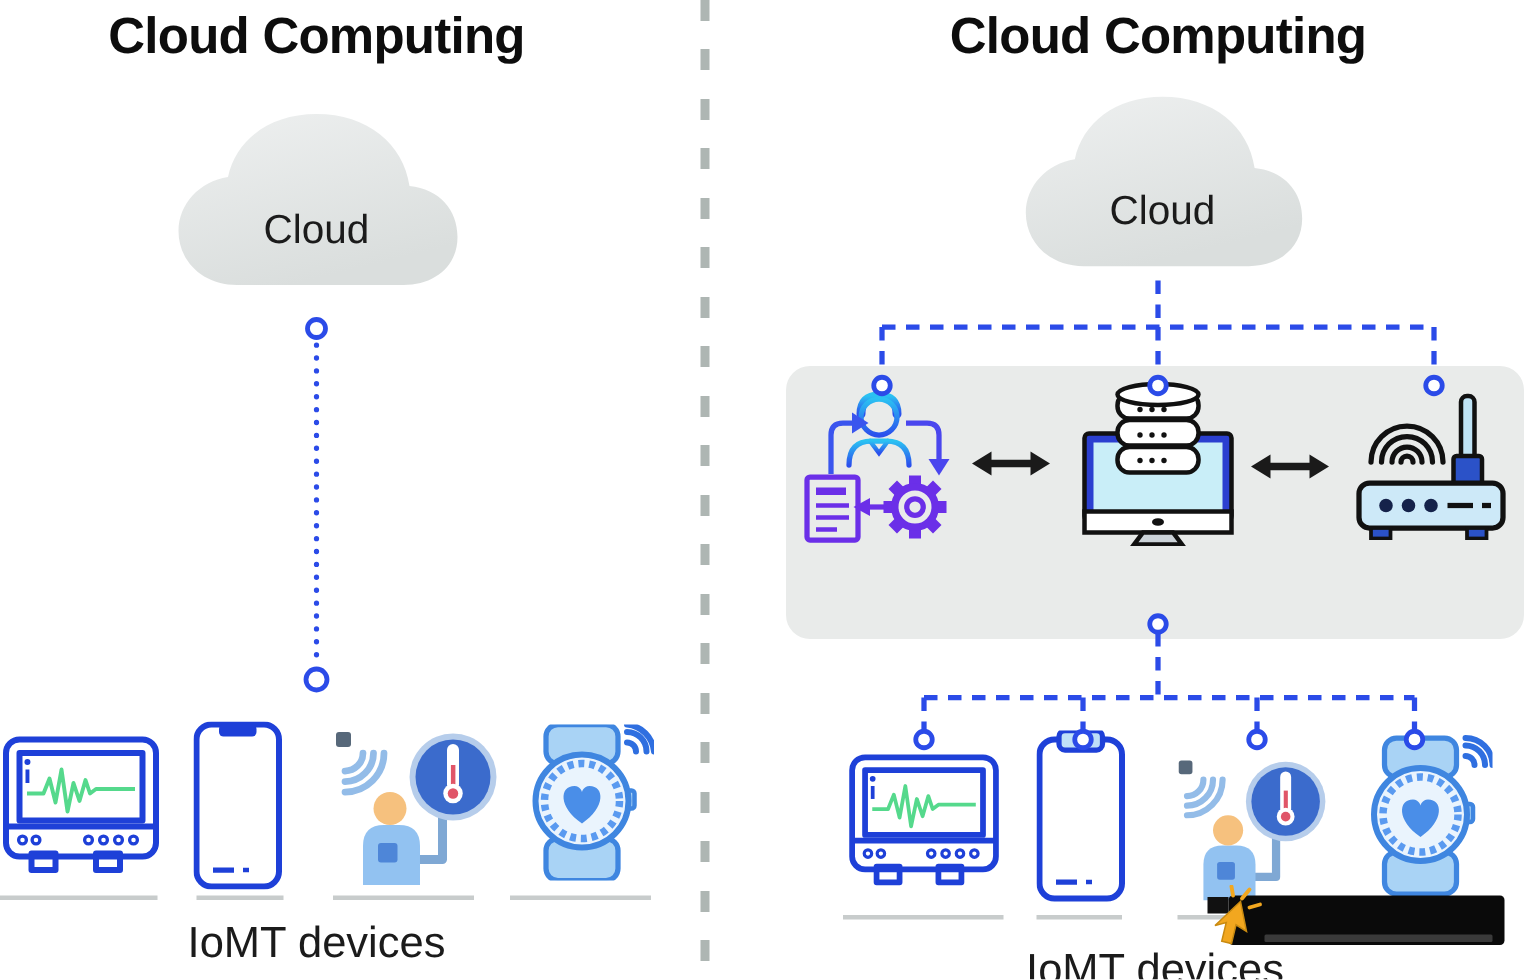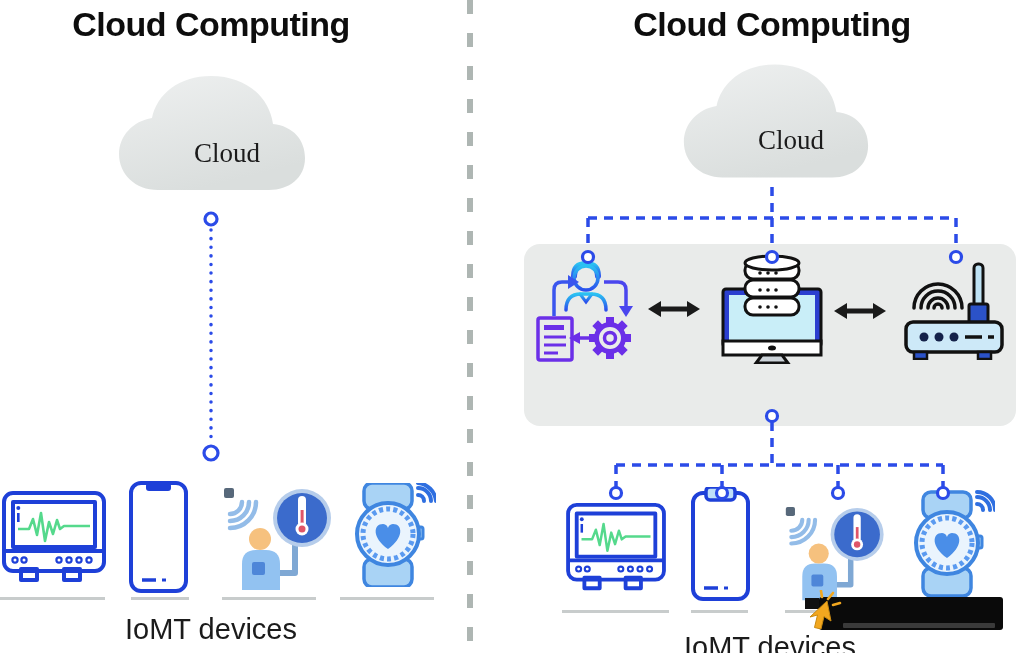--- a/index.html
+++ b/index.html
@@ -12,22 +12,22 @@
     --slate:#57687a; --watermark-orange:#f2a71f; --watermark-bg:#0a0a0a;
     --underline-gray:#c8cccc; --screen-cyan:#c9eef8;
   }
   html,body{margin:0;padding:0;}
   .canvas{position:relative;width:1024px;height:653px;background:#ffffff;
     overflow:hidden;font-family:"Liberation Sans",sans-serif;}
   .abs{position:absolute;}
   .panel-title{position:absolute;top:5px;font-weight:bold;font-size:34px;
     color:#0d0d0d;text-align:center;letter-spacing:-0.5px;}
   .cloud-wrap{position:absolute;}
-  .cloud-label{position:absolute;top:72px;left:16px;width:100%;text-align:center;
-    font-size:27px;color:#1b1b1b;font-family:Liberation Serif, serif;}
+  .cloud-label{position:absolute;top:72px;left:0;width:100%;text-align:center;
+    font-size:27px;color:#1b1b1b;}
   .iomt-label{position:absolute;text-align:center;font-size:29px;color:#1b1b1b;width:300px;}
   .platform-label{position:absolute;left:524px;top:383px;width:492px;text-align:center;
     font-size:29px;color:#1b1b1b;}
   .edge-box{position:absolute;left:524px;top:244px;width:492px;height:182px;
     background:var(--box-gray);border-radius:16px;z-index:1;}
   .divider{position:absolute;left:467px;top:0;width:6px;height:653px;
     background:repeating-linear-gradient(180deg,var(--divider-gray) 0 14px,transparent 14px 33px);}
   .underline{position:absolute;height:3px;background:var(--underline-gray);}
   .icon{z-index:2;}
   .overlay{position:absolute;left:0;top:0;z-index:5;pointer-events:none;}

